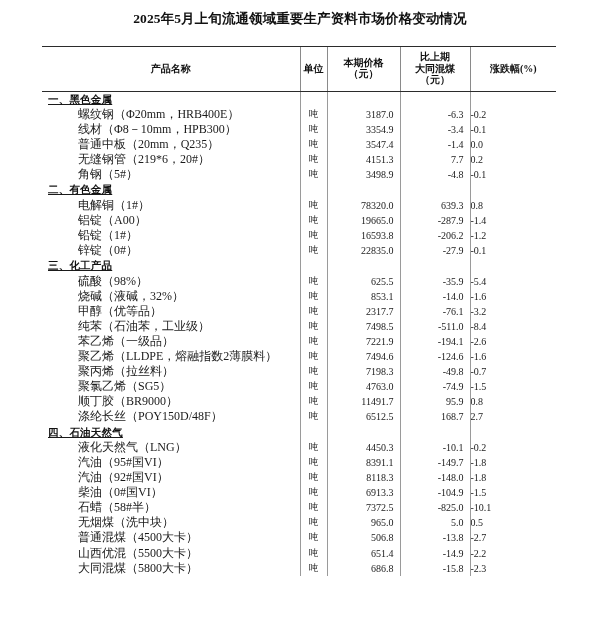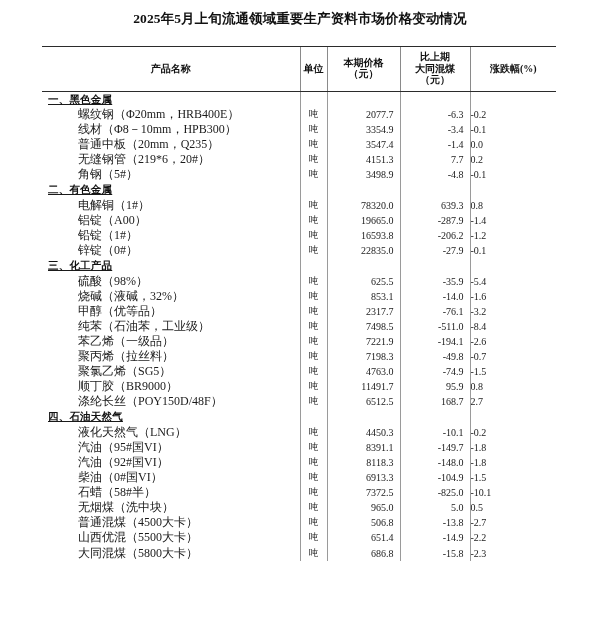--- a/index.html
+++ b/index.html
@@ -146,21 +146,21 @@
             <td class="c-unit-cell"></td>
             <td class="num"></td>
             <td class="num"></td>
             <td class="pct"></td>
           </tr>
           <tr class="prod-row">
             <td class="c-name-cell">
               <span class="prod-label">螺纹钢（Φ20mm，HRB400E）</span>
             </td>
             <td class="c-unit-cell">吨</td>
-            <td class="num">2077.7</td>
+            <td class="num">3187.0</td>
             <td class="num">-6.3</td>
             <td class="pct">-0.2</td>
           </tr>
           <tr class="prod-row">
             <td class="c-name-cell">
               <span class="prod-label">线材（Φ8－10mm，HPB300）</span>
             </td>
             <td class="c-unit-cell">吨</td>
             <td class="num">3354.9</td>
             <td class="num">-3.4</td>
@@ -287,20 +287,29 @@
             <td class="c-name-cell">
               <span class="prod-label">苯乙烯（一级品）</span>
             </td>
             <td class="c-unit-cell">吨</td>
             <td class="num">7221.9</td>
             <td class="num">-194.1</td>
             <td class="pct">-2.6</td>
           </tr>
           <tr class="prod-row">
             <td class="c-name-cell">
+              <span class="prod-label">聚乙烯（LLDPE，熔融指数2薄膜料）</span>
+            </td>
+            <td class="c-unit-cell">吨</td>
+            <td class="num">7494.6</td>
+            <td class="num">-124.6</td>
+            <td class="pct">-1.6</td>
+          </tr>
+          <tr class="prod-row">
+            <td class="c-name-cell">
               <span class="prod-label">聚丙烯（拉丝料）</span>
             </td>
             <td class="c-unit-cell">吨</td>
             <td class="num">7198.3</td>
             <td class="num">-49.8</td>
             <td class="pct">-0.7</td>
           </tr>
           <tr class="prod-row">
             <td class="c-name-cell">
               <span class="prod-label">聚氯乙烯（SG5）</span>

